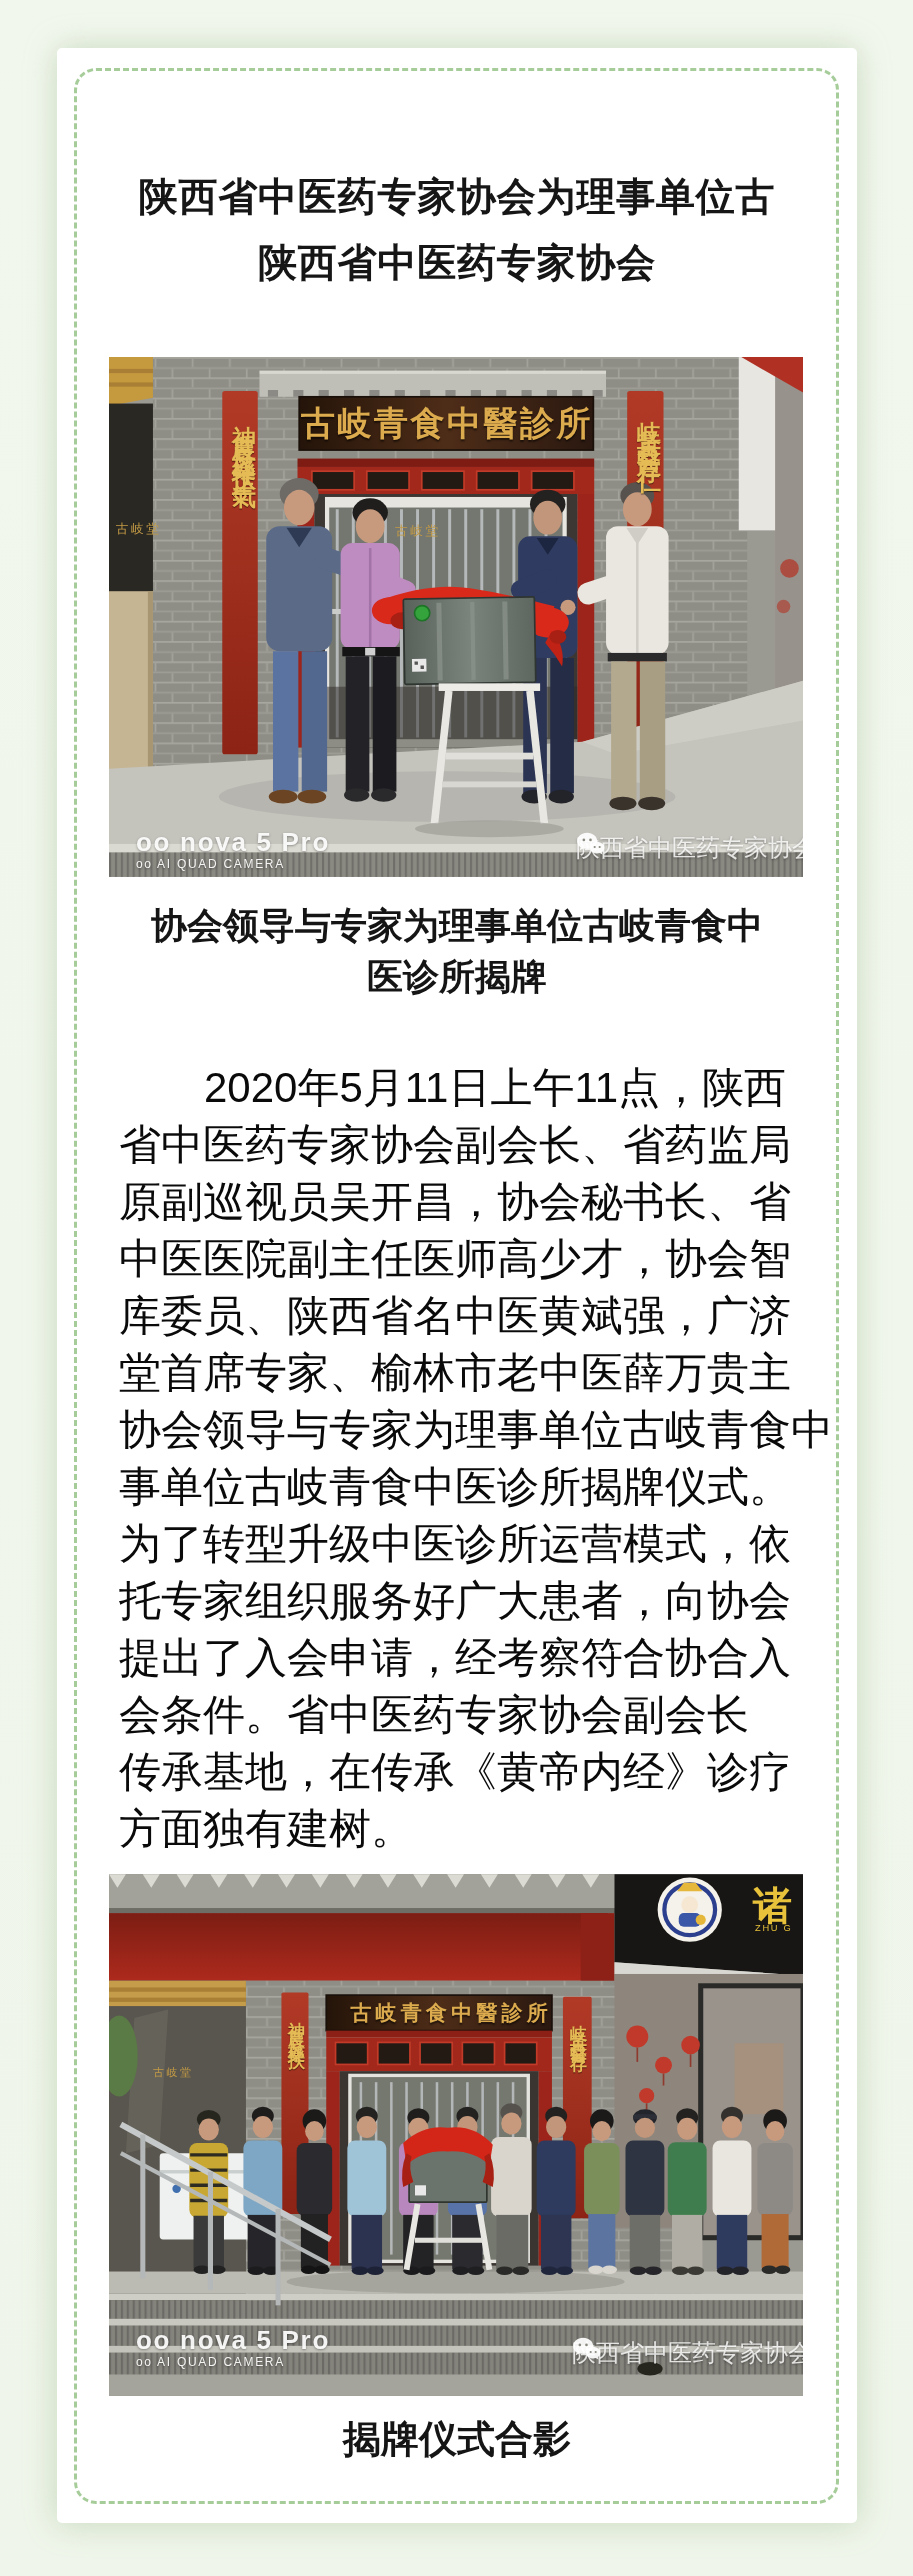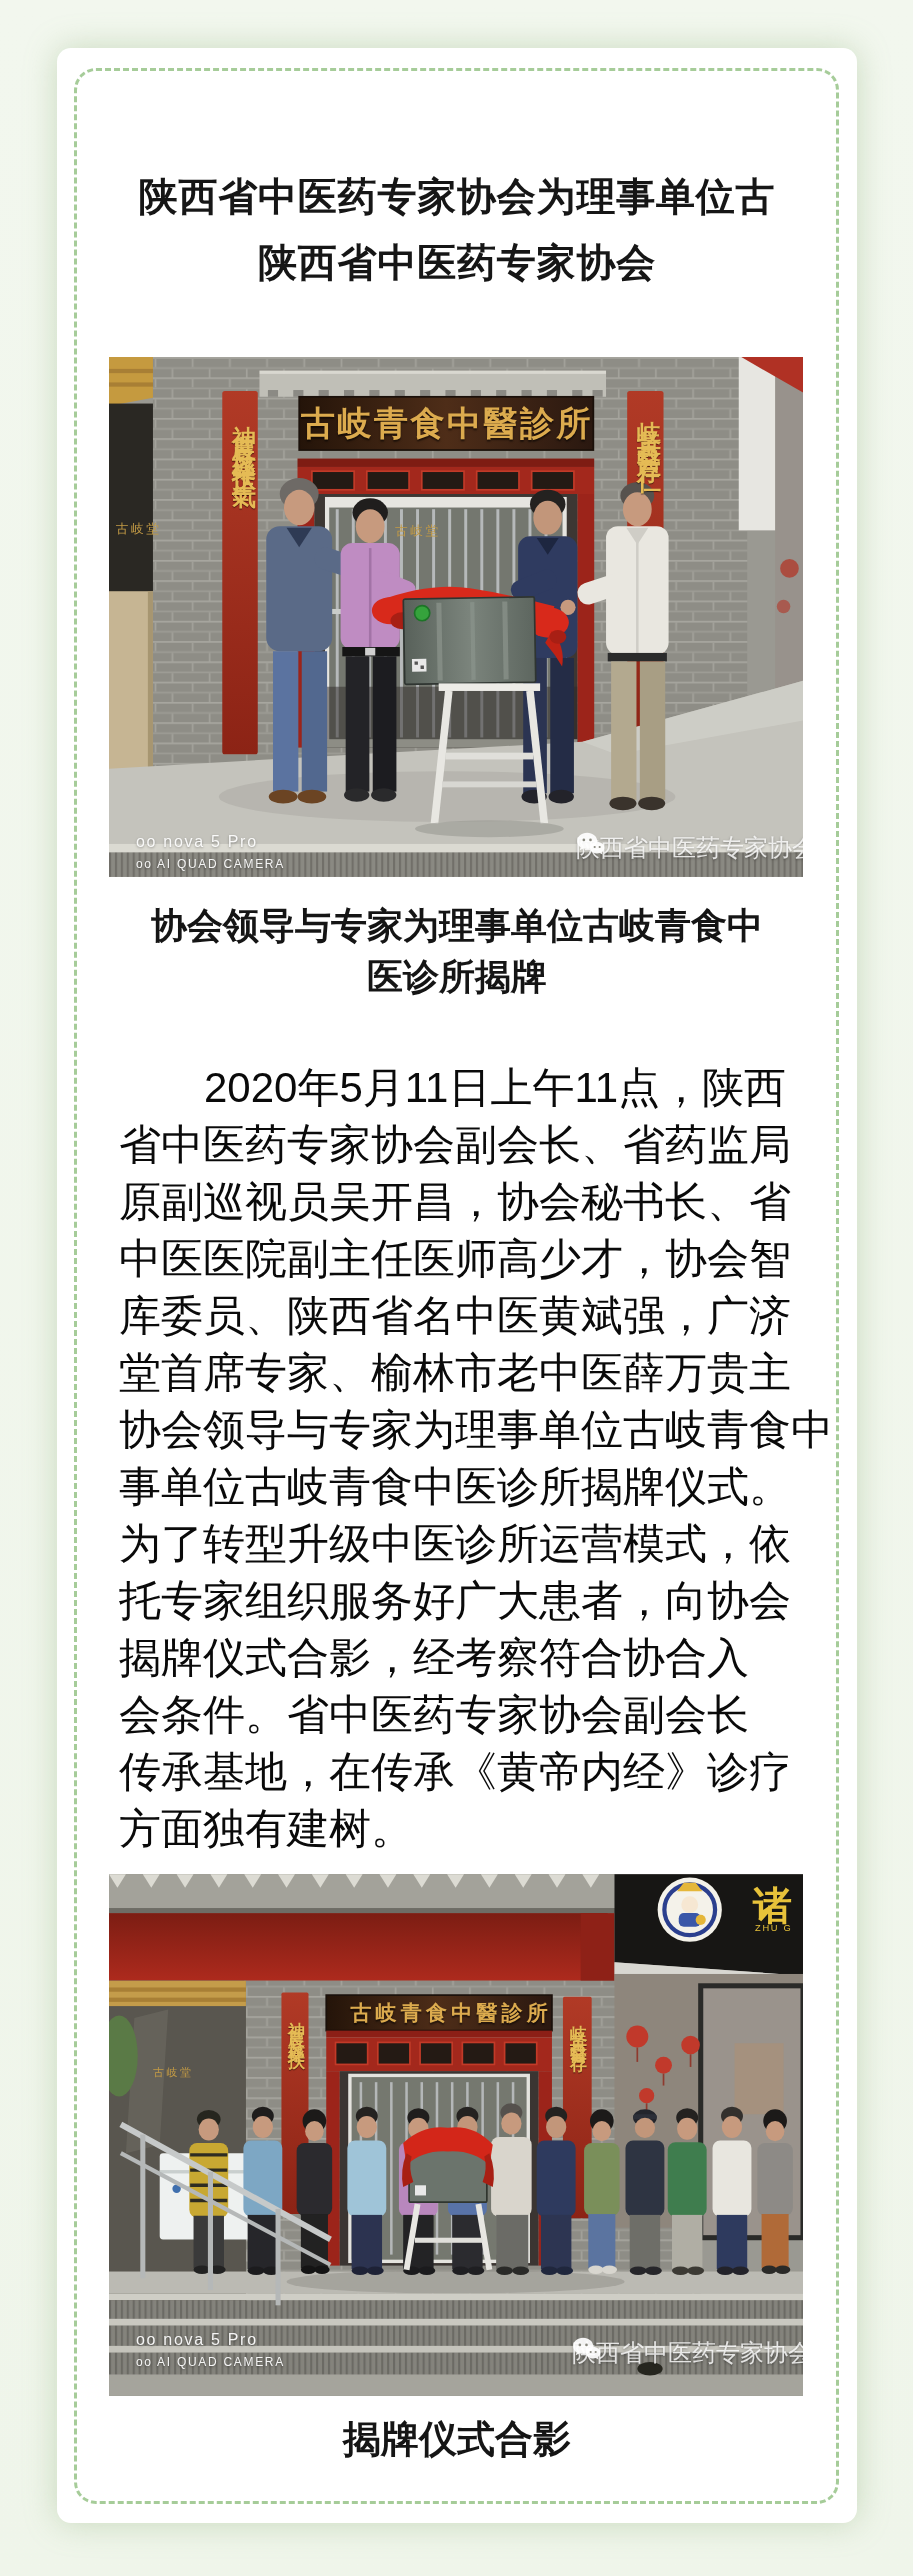--- a/index.html
+++ b/index.html
@@ -4,21 +4,21 @@
 <style>
   html,body{margin:0;padding:0;}
   body{
     width:913px;height:2576px;position:relative;
     background:linear-gradient(180deg,#f2f7ee 0%,#eff5ea 100%);
     font-family:"Liberation Sans","DejaVu Sans",sans-serif;
     -webkit-font-smoothing:antialiased;
   }
   .card{
     position:absolute;left:57px;top:48px;width:800px;height:2475px;
-    background:#ffffff;border-radius:14px;
+    background:#ffffff;border-radius:5px;
     box-shadow:0 0 32px rgba(140,175,120,.40);
   }
   .dashed-frame{
     position:absolute;left:17px;right:18px;top:19.5px;bottom:19.5px;
     border:3.4px dashed #a6cc99;border-radius:22px;pointer-events:none;
   }
   .title{
     position:absolute;left:36px;right:36px;top:116px;margin:0;
     font-size:39px;line-height:66px;font-weight:700;color:#161616;
     text-align:center;letter-spacing:0.8px;
@@ -54,21 +54,21 @@
   }
   .p1-cl{left:119px;top:49px;height:338px;font-size:24px;}
   .p1-cr{left:524px;top:44px;height:220px;font-size:24px;}
   .p2-cl{left:176px;top:134px;height:178px;font-size:17px;letter-spacing:7.6px;}
   .p2-cr{left:458px;top:137px;height:178px;font-size:17px;letter-spacing:7.6px;}
   .tiny-gold{color:#c29a45;font-size:12.7px;letter-spacing:2.5px;font-weight:400;}
   .p1-door-text{left:286px;top:166px;}
   .p1-win-text{left:6.8px;top:164px;}
   .p2-shop-text{left:44px;top:191px;font-size:11px;}
   .wm-left{color:rgba(255,255,255,.93);text-shadow:0 0.8px 2.5px rgba(0,0,0,.35);}
-  .wm-left .l1{font-size:16px;font-weight:400;letter-spacing:1.7px;line-height:22px;}
+  .wm-left .l1{font-size:26px;font-weight:700;letter-spacing:1.7px;line-height:22px;}
   .wm-left .l2{font-size:12px;font-weight:400;letter-spacing:1.7px;line-height:22px;}
   .p1-wm-left{left:27px;top:474px;}
   .p2-wm-left{left:27px;top:455px;}
   .wm-right{
     display:flex;align-items:center;gap:6.8px;
     color:rgba(255,255,255,.82);font-size:24px;font-weight:400;
     text-shadow:0 0.8px 2.5px rgba(0,0,0,.35);white-space:nowrap;
   }
   .p1-wm-right{left:467px;top:475px;}
   .p2-wm-right{left:463px;top:463px;}
@@ -319,21 +319,21 @@
     <div class="body-line indent">2020年5月11日上午11点，陕西</div>
     <div class="body-line">省中医药专家协会副会长、省药监局</div>
     <div class="body-line">原副巡视员吴开昌，协会秘书长、省</div>
     <div class="body-line">中医医院副主任医师高少才，协会智</div>
     <div class="body-line">库委员、陕西省名中医黄斌强，广济</div>
     <div class="body-line">堂首席专家、榆林市老中医薛万贵主</div>
     <div class="body-line">协会领导与专家为理事单位古岐青食中</div>
     <div class="body-line">事单位古岐青食中医诊所揭牌仪式。</div>
     <div class="body-line">为了转型升级中医诊所运营模式，依</div>
     <div class="body-line">托专家组织服务好广大患者，向协会</div>
-    <div class="body-line">揭牌仪式合影，经考察符合协合入</div>
+    <div class="body-line">提出了入会申请，经考察符合协合入</div>
     <div class="body-line">会条件。省中医药专家协会副会长</div>
     <div class="body-line">传承基地，在传承《黄帝内经》诊疗</div>
     <div class="body-line">方面独有建树。</div>
   </div>
 
   <div class="photo photo2">
     <svg width="694" height="522" viewBox="0 0 821 617">
       <defs>
         <pattern id="p2-brick" width="44" height="24" patternUnits="userSpaceOnUse">
           <rect width="44" height="24" fill="#8e8d86"></rect>

